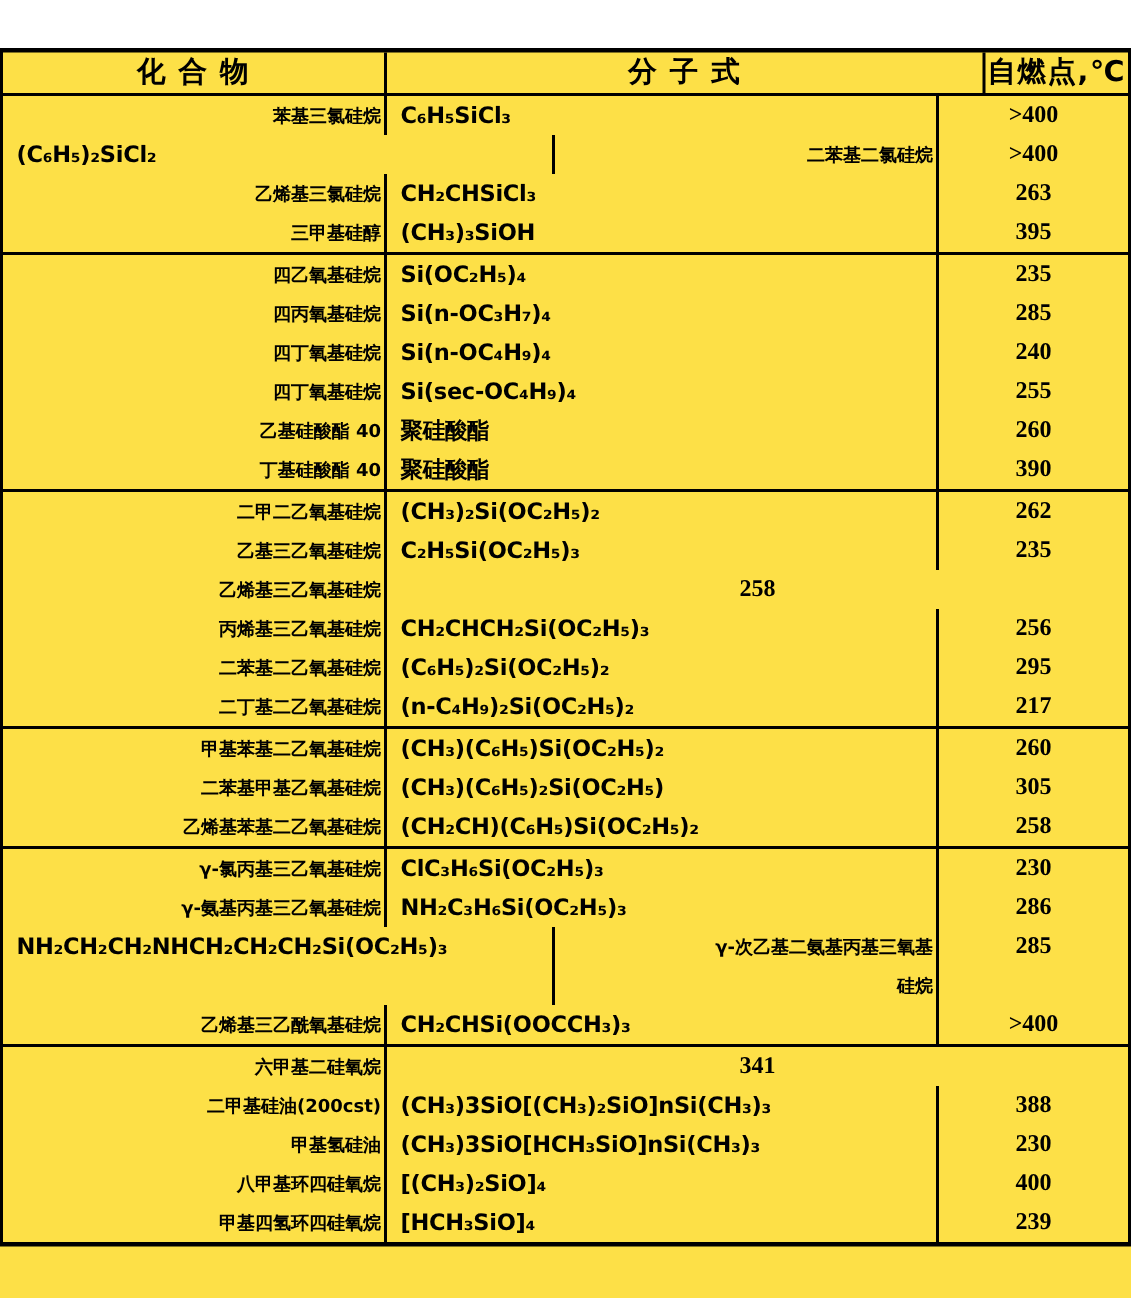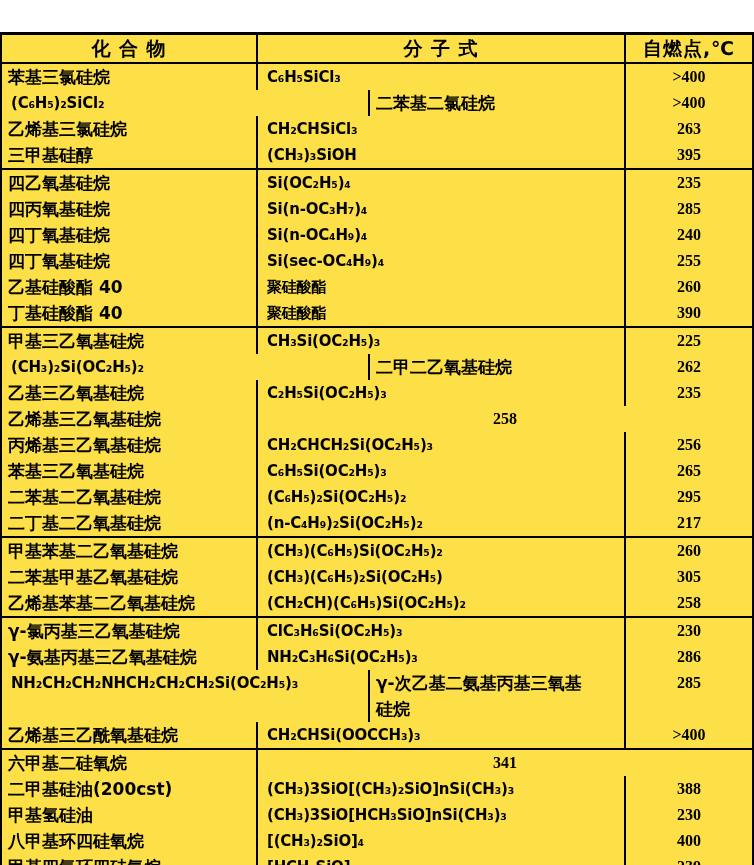--- a/index.html
+++ b/index.html
@@ -22,36 +22,36 @@
   .thead { display:flex; border-bottom:2px solid #000; }
   .th {
     height:27px; line-height:27px;
     text-align:center;
     font-size:19px;
     letter-spacing:1px;
     box-sizing:border-box;
     overflow:hidden;
   }
   .col-name { width:256px; border-right:2px solid #000; }
-  .col-formula { width:368px; border-right:2px solid #000; }
+  .col-formula { width:399px; border-right:2px solid #000; }
   .col-temp { flex:1; }
   .group { border-bottom:2px solid #000; }
   .group:last-child { border-bottom:none; }
   .tr { display:flex; }
   .td {
     min-height:26px; line-height:26px;
     box-sizing:border-box;
     overflow:hidden;
   }
   .td.name {
     width:256px; border-right:2px solid #000;
     padding-left:6px; padding-right:2px;
-    font-size:17px;
+    font-size:12px;
     white-space:pre-line;
-    text-align:left;
+    text-align:right;
   }
   .td.formula {
     width:368px; border-right:2px solid #000;
     padding-left:9px;
     font-size:15px;
     letter-spacing:-0.2px;
     text-align:left;
   }
   .td.temp {
     flex:1;
@@ -120,47 +120,37 @@
             <div class="td temp">260</div>
           </div>
           <div class="tr">
             <div class="td name">丁基硅酸酯 40</div>
             <div class="td formula">聚硅酸酯</div>
             <div class="td temp">390</div>
           </div>
         </div>
         <div class="group">
           <div class="tr">
-            <div class="td name">甲基三乙氧基硅烷</div>
-            <div class="td formula">CH₃Si(OC₂H₅)₃</div>
-            <div class="td temp">225</div>
-          </div>
-          <div class="tr">
+            <div class="td name">二甲二乙氧基硅烷</div>
             <div class="td formula">(CH₃)₂Si(OC₂H₅)₂</div>
-            <div class="td name">二甲二乙氧基硅烷</div>
             <div class="td temp">262</div>
           </div>
           <div class="tr">
             <div class="td name">乙基三乙氧基硅烷</div>
             <div class="td formula">C₂H₅Si(OC₂H₅)₃</div>
             <div class="td temp">235</div>
           </div>
           <div class="tr">
             <div class="td name">乙烯基三乙氧基硅烷</div>
             <div class="td temp">258</div>
           </div>
           <div class="tr">
             <div class="td name">丙烯基三乙氧基硅烷</div>
             <div class="td formula">CH₂CHCH₂Si(OC₂H₅)₃</div>
             <div class="td temp">256</div>
-          </div>
-          <div class="tr">
-            <div class="td name">苯基三乙氧基硅烷</div>
-            <div class="td formula">C₆H₅Si(OC₂H₅)₃</div>
-            <div class="td temp">265</div>
           </div>
           <div class="tr">
             <div class="td name">二苯基二乙氧基硅烷</div>
             <div class="td formula">(C₆H₅)₂Si(OC₂H₅)₂</div>
             <div class="td temp">295</div>
           </div>
           <div class="tr">
             <div class="td name">二丁基二乙氧基硅烷</div>
             <div class="td formula">(n-C₄H₉)₂Si(OC₂H₅)₂</div>
             <div class="td temp">217</div>

